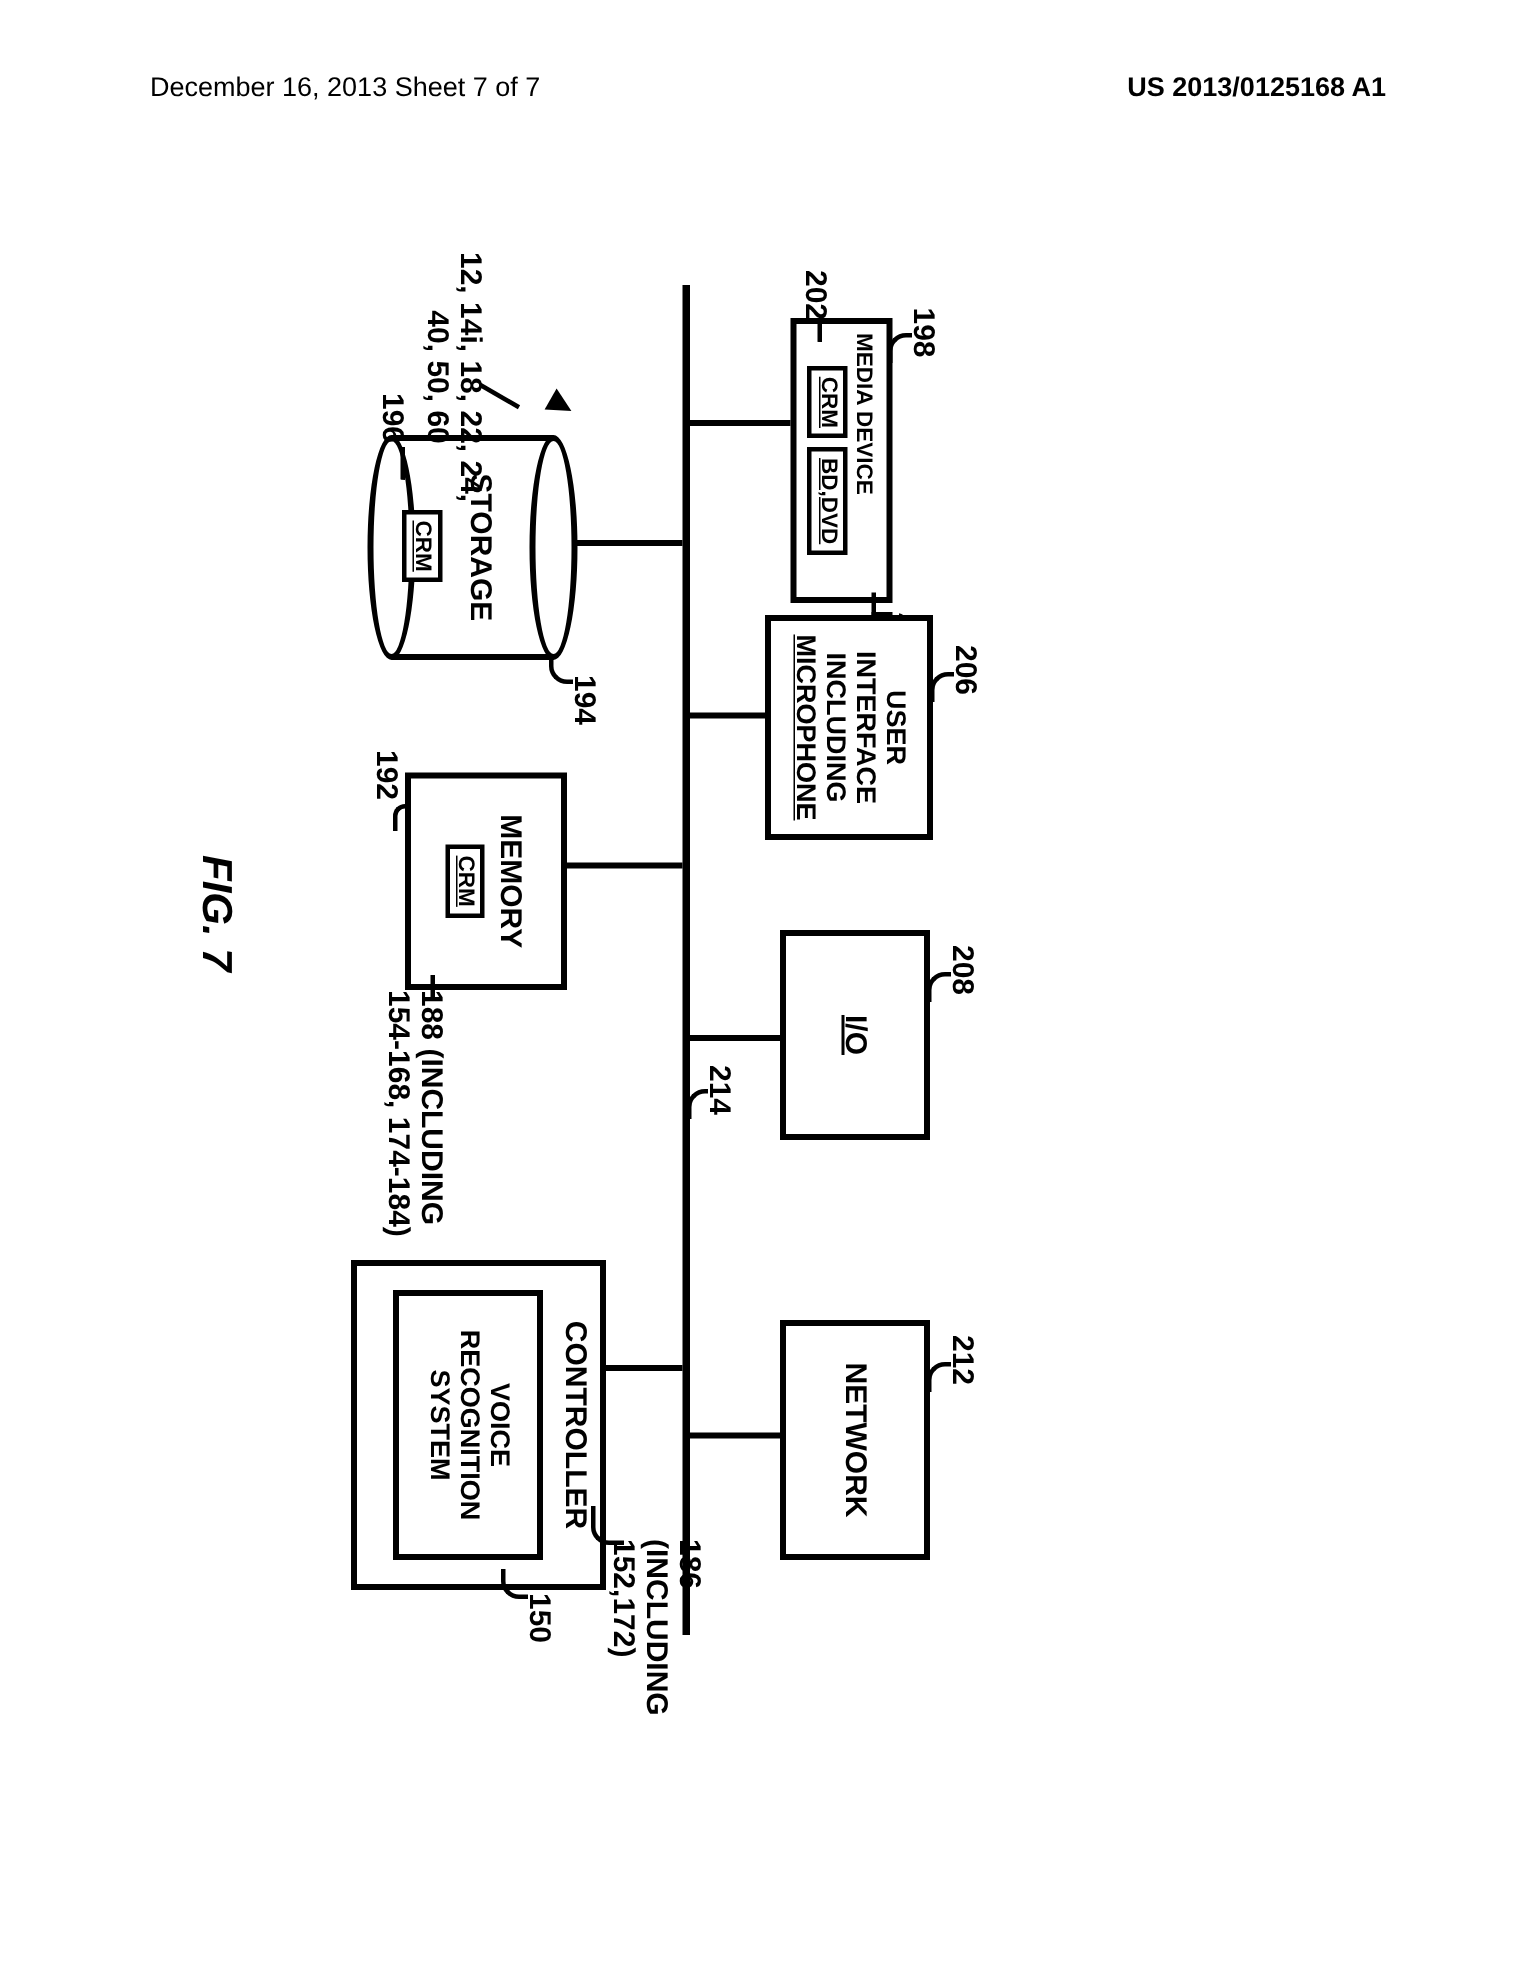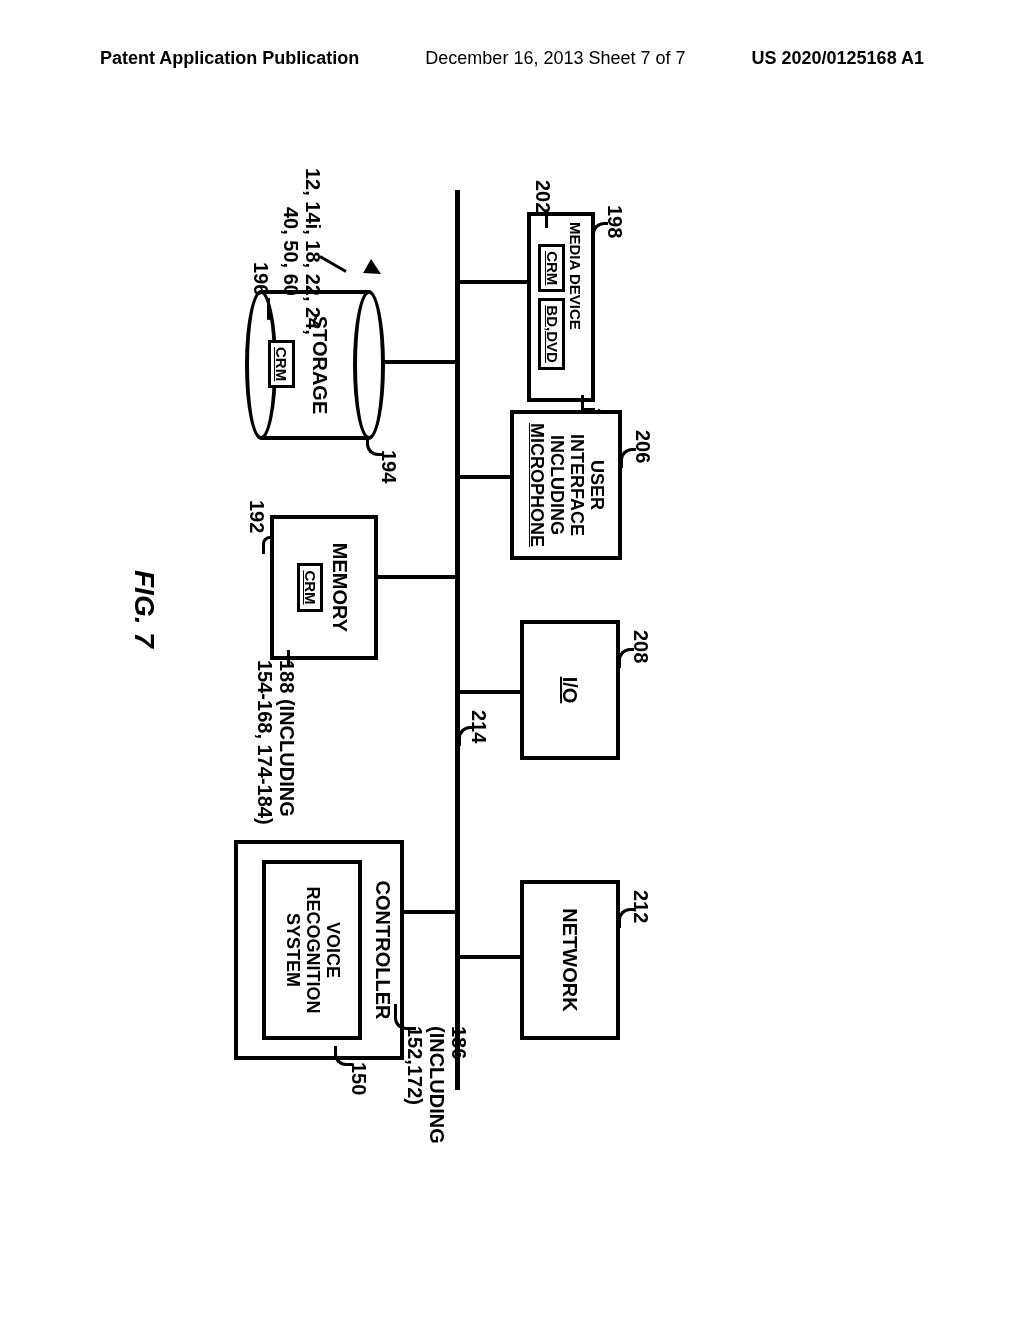--- a/index.html
+++ b/index.html
@@ -132,23 +132,22 @@
   .stub {
     position: absolute;
     background: #000;
     width: 4px;
   }
 </style>
 </head>
 <body>
 
 <div class="page-header">
-  <span>Patent Application Publication</span>
   <span class="center">December 16, 2013  Sheet 7 of 7</span>
-  <span>US 2020/0125168 A1</span>
+  <span>US 2013/0125168 A1</span>
 </div>
 
 <div class="diagram-area">
   <div class="diagram-inner">
 
     <div class="bus" style="left:40px; top:320px; width:900px; height:5px;"></div>
 
     <div class="stub" style="left:130px; top:252px; height:68px;"></div>
     <div class="stub" style="left:325px; top:270px; height:50px;"></div>
     <div class="stub" style="left:540px; top:260px; height:60px;"></div>

